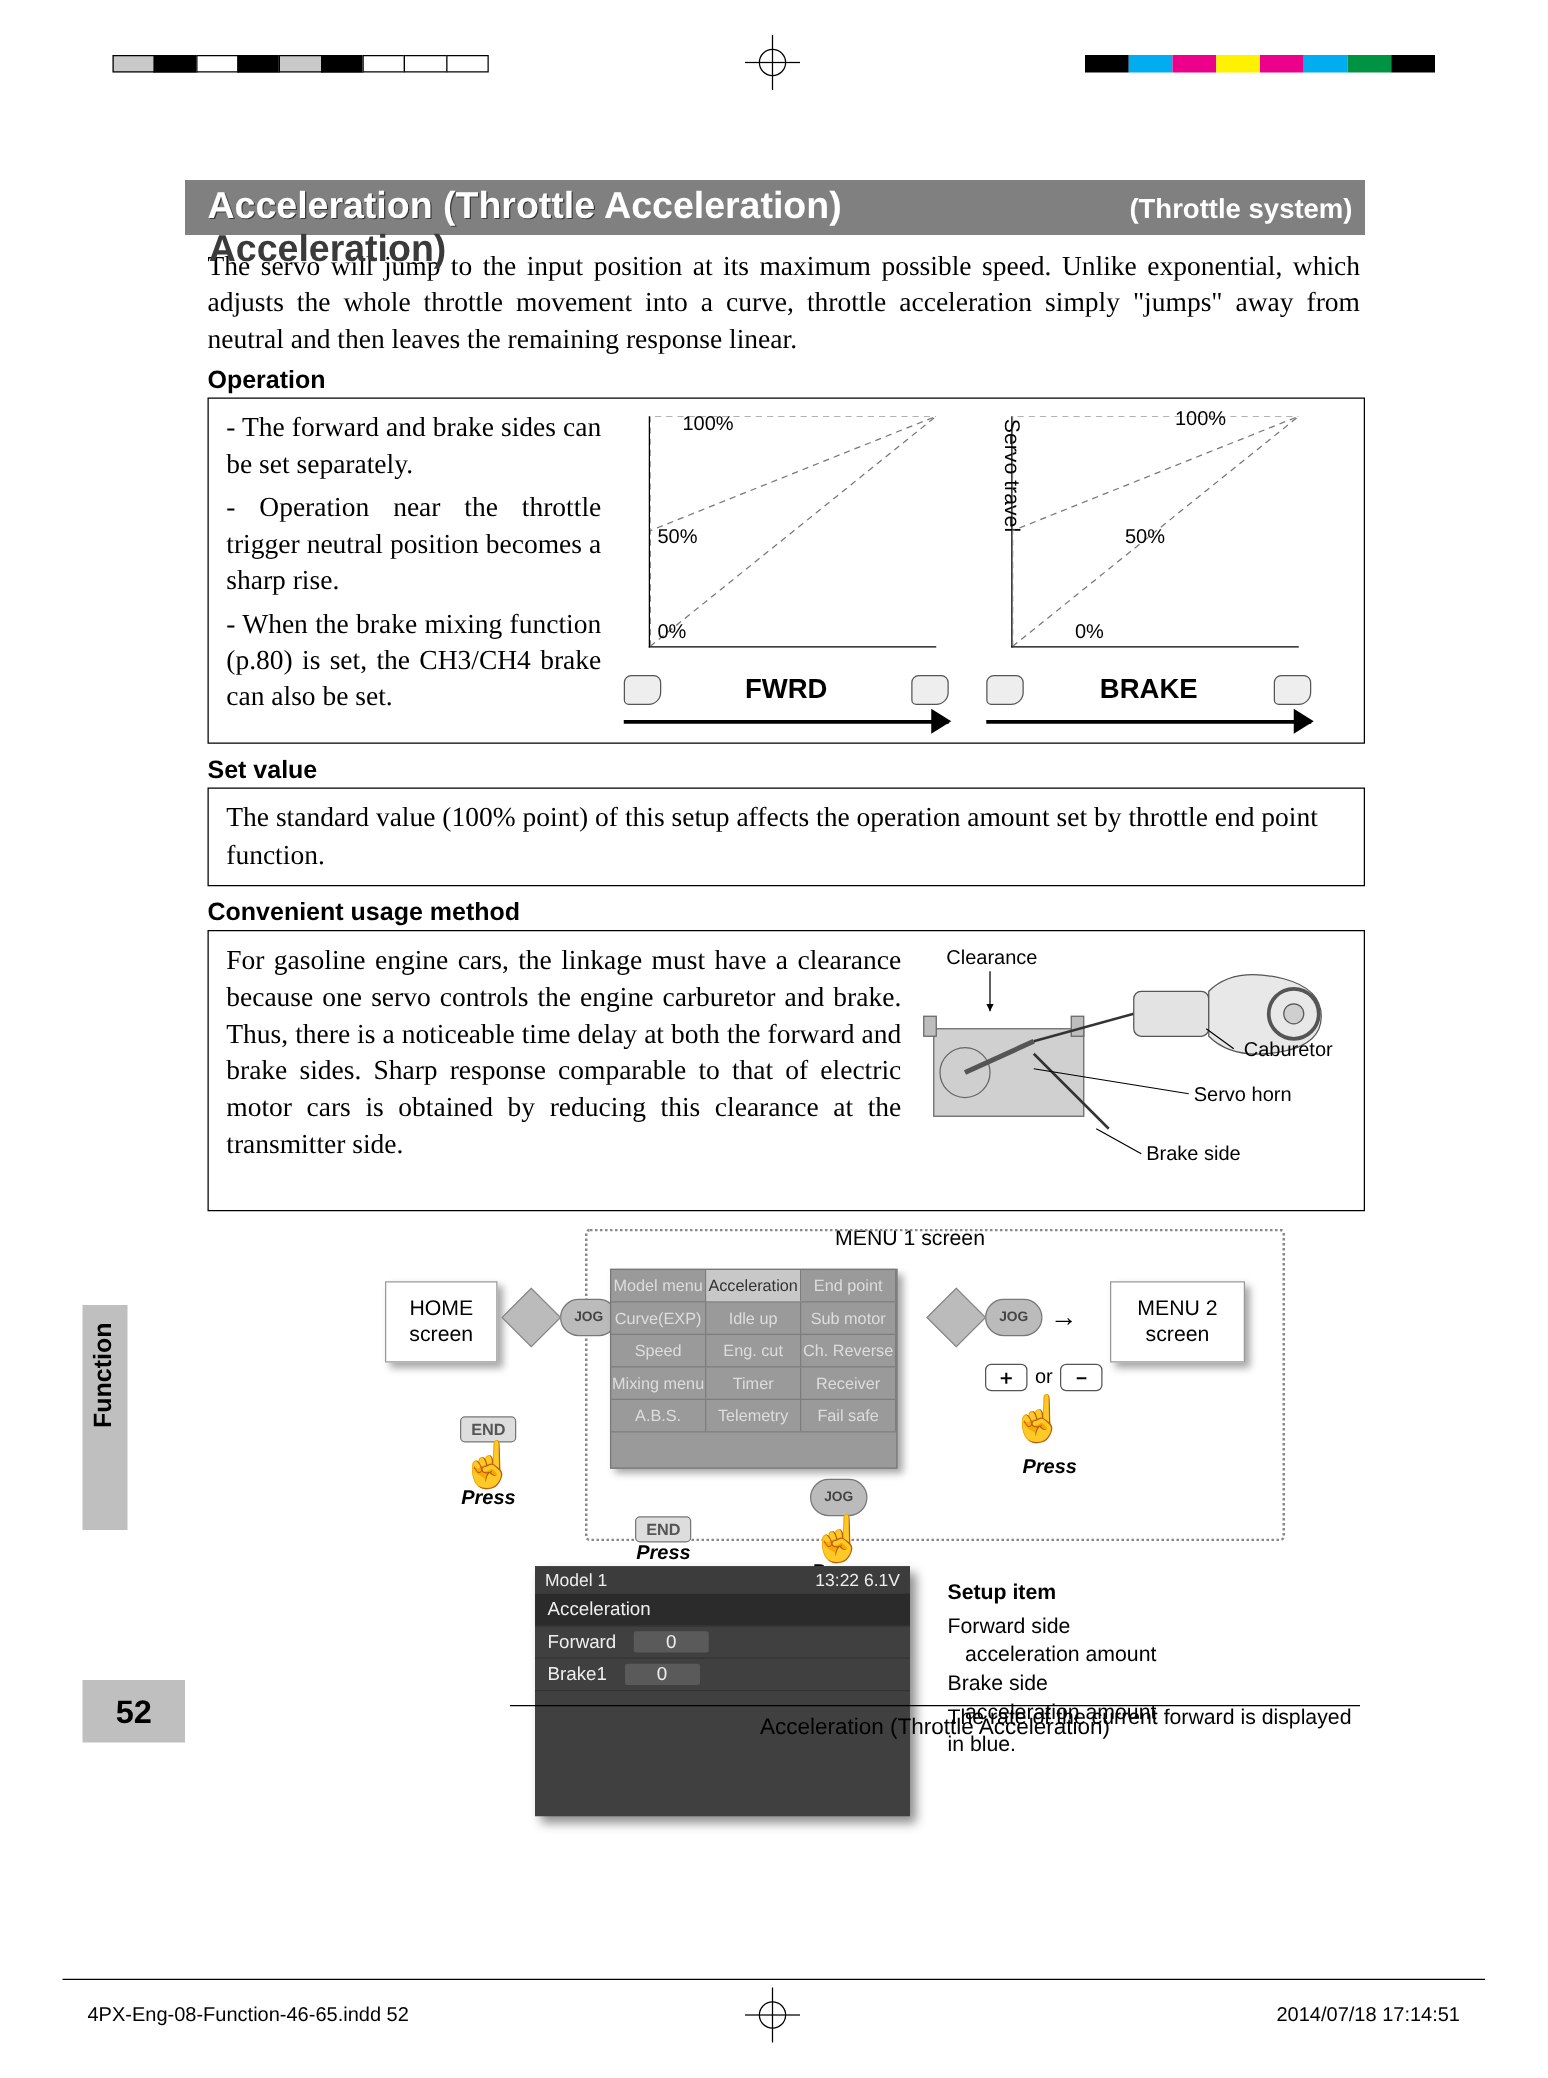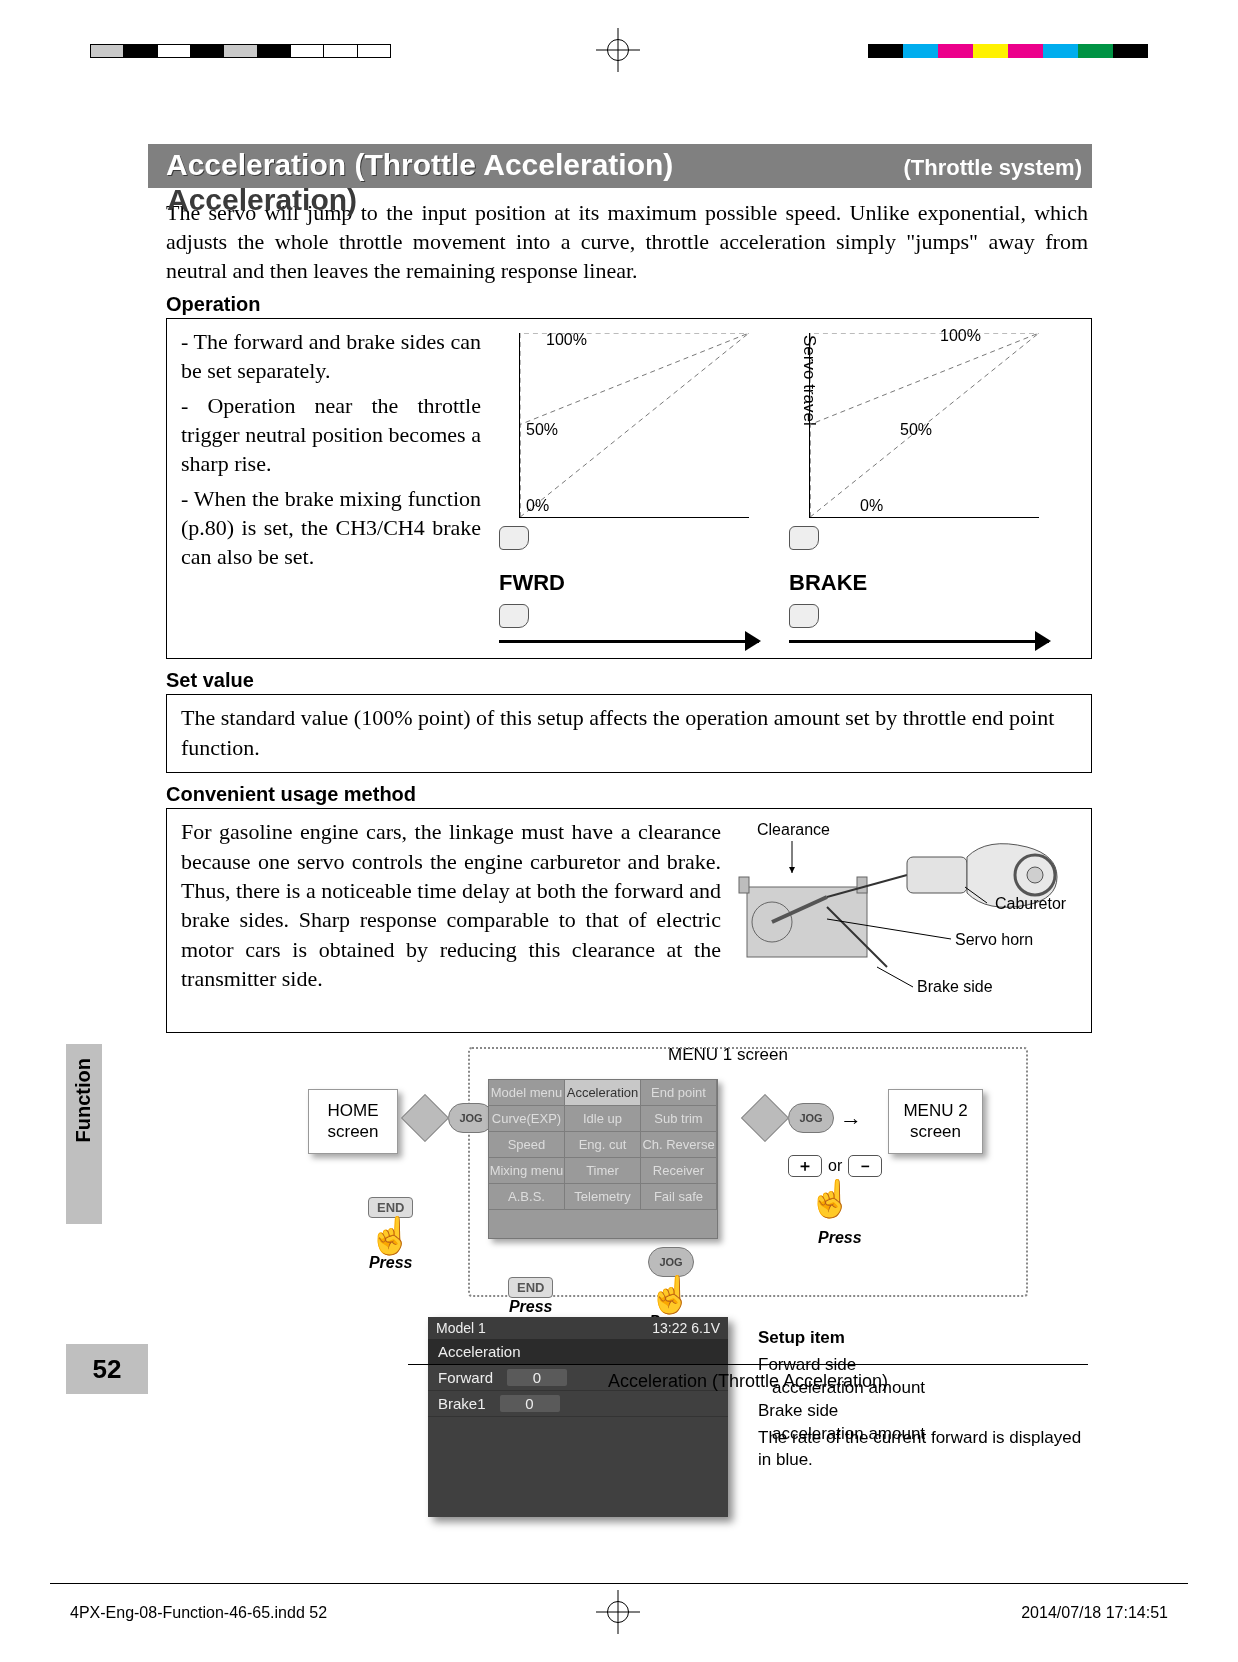--- a/index.html
+++ b/index.html
@@ -54,36 +54,36 @@
   .op-text p{margin-bottom:6px;}
   .graphs{flex:1;position:relative;display:flex;gap:30px;align-items:flex-end;padding-top:6px;}
   .graph{position:relative;width:260px;}
   .plot{position:relative;width:230px;height:185px;border-left:1.5px solid #000;border-bottom:1.5px solid #000;margin-left:20px;}
   .plot .curve{position:absolute;left:0;bottom:0;right:0;top:0;}
   .pct{position:absolute;font-family:Arial,sans-serif;font-size:16px;}
   .axis-label{font-family:Arial,sans-serif;font-weight:bold;font-size:22px;text-align:center;margin-top:12px;}
   .arrow-r{height:14px;background:linear-gradient(#000,#000) center/100% 3px no-repeat;position:relative;margin:6px 0 0 0;}
   .arrow-r:after{content:"";position:absolute;right:-2px;top:-3px;border-left:16px solid #000;border-top:10px solid transparent;border-bottom:10px solid transparent;}
   .hand{display:inline-block;width:30px;height:24px;border:1.5px solid #555;border-radius:6px 6px 10px 4px;background:#eee;position:relative;transform:rotate(0);}
-  .graph-row{display:flex;align-items:flex-start;gap:8px;margin-top:8px;flex-direction:column;}
+  .graph-row{display:flex;align-items:flex-end;gap:8px;margin-top:8px;}
   .servo-travel{position:absolute;left:300px;top:8px;writing-mode:vertical-rl;font-family:Arial,sans-serif;font-size:17px;}
 
   .set-box{font-size:22px;line-height:1.34;}
   .conv-box{display:flex;gap:16px;}
   .conv-text{flex:1;font-size:22px;line-height:1.34;text-align:justify;}
   .carb{width:340px;position:relative;font-family:Arial,sans-serif;font-size:17px;}
   .carb svg{width:100%;}
 
   
   .nav-area{position:relative;margin:14px 0 0 100px;height:430px;font-family:Arial,sans-serif;}
   .dashed-box{position:absolute;left:220px;top:0;width:560px;height:250px;border:2px dotted #888;border-radius:4px;}
   .small-label{font-size:17px;text-align:center;}
   .screen-box{background:#fff;border:1px solid #999;box-shadow:4px 4px 6px rgba(0,0,0,.35);padding:10px 12px;font-size:17px;line-height:1.25;}
   .home-box{position:absolute;left:60px;top:42px;width:90px;text-align:center;}
-  .menu2-box{position:absolute;left:640px;top:42px;width:95px;text-align:center;}
+  .menu2-box{position:absolute;left:640px;top:42px;width:108px;text-align:center;}
   .menu1-img{position:absolute;left:240px;top:32px;width:230px;height:160px;background:#9a9a9a;border:1px solid #777;box-shadow:4px 4px 6px rgba(0,0,0,.35);}
   .menu1-img .row{height:26px;border-bottom:1px solid #7d7d7d;display:flex;}
   .menu1-img .cell{flex:1;border-right:1px solid #7d7d7d;font-size:13px;color:#ddd;display:flex;align-items:center;justify-content:center;}
   .menu1-img .cell.hl{background:#c8c8c8;color:#333;}
   .jog{display:inline-flex;align-items:center;justify-content:center;width:46px;height:30px;background:#bbb;border:1px solid #777;border-radius:16px;font-size:11px;font-weight:bold;color:#444;}
   .diamond{width:34px;height:34px;background:#bbb;transform:rotate(45deg);border:1px solid #888;display:inline-block;}
   .press{font-style:italic;font-weight:bold;font-size:16px;}
   .hand-point{font-size:36px;line-height:1;}
   .end-btn{display:inline-block;padding:2px 8px;border:1px solid #777;border-radius:4px;background:#ddd;font-size:13px;font-weight:bold;color:#555;}
   .pm{display:inline-flex;align-items:center;gap:6px;}
@@ -267,21 +267,21 @@
 
     <div class="menu1-img">
       <div class="row">
           <div class="cell">Model menu</div>
           <div class="cell hl">Acceleration</div>
           <div class="cell">End point</div>
         </div>
       <div class="row">
           <div class="cell">Curve(EXP)</div>
           <div class="cell">Idle up</div>
-          <div class="cell">Sub trim</div>
+          <div class="cell">Sub motor</div>
         </div>
       <div class="row">
           <div class="cell">Speed</div>
           <div class="cell">Eng. cut</div>
           <div class="cell">Ch. Reverse</div>
         </div>
       <div class="row">
           <div class="cell">Mixing menu</div>
           <div class="cell">Timer</div>
           <div class="cell">Receiver</div>

